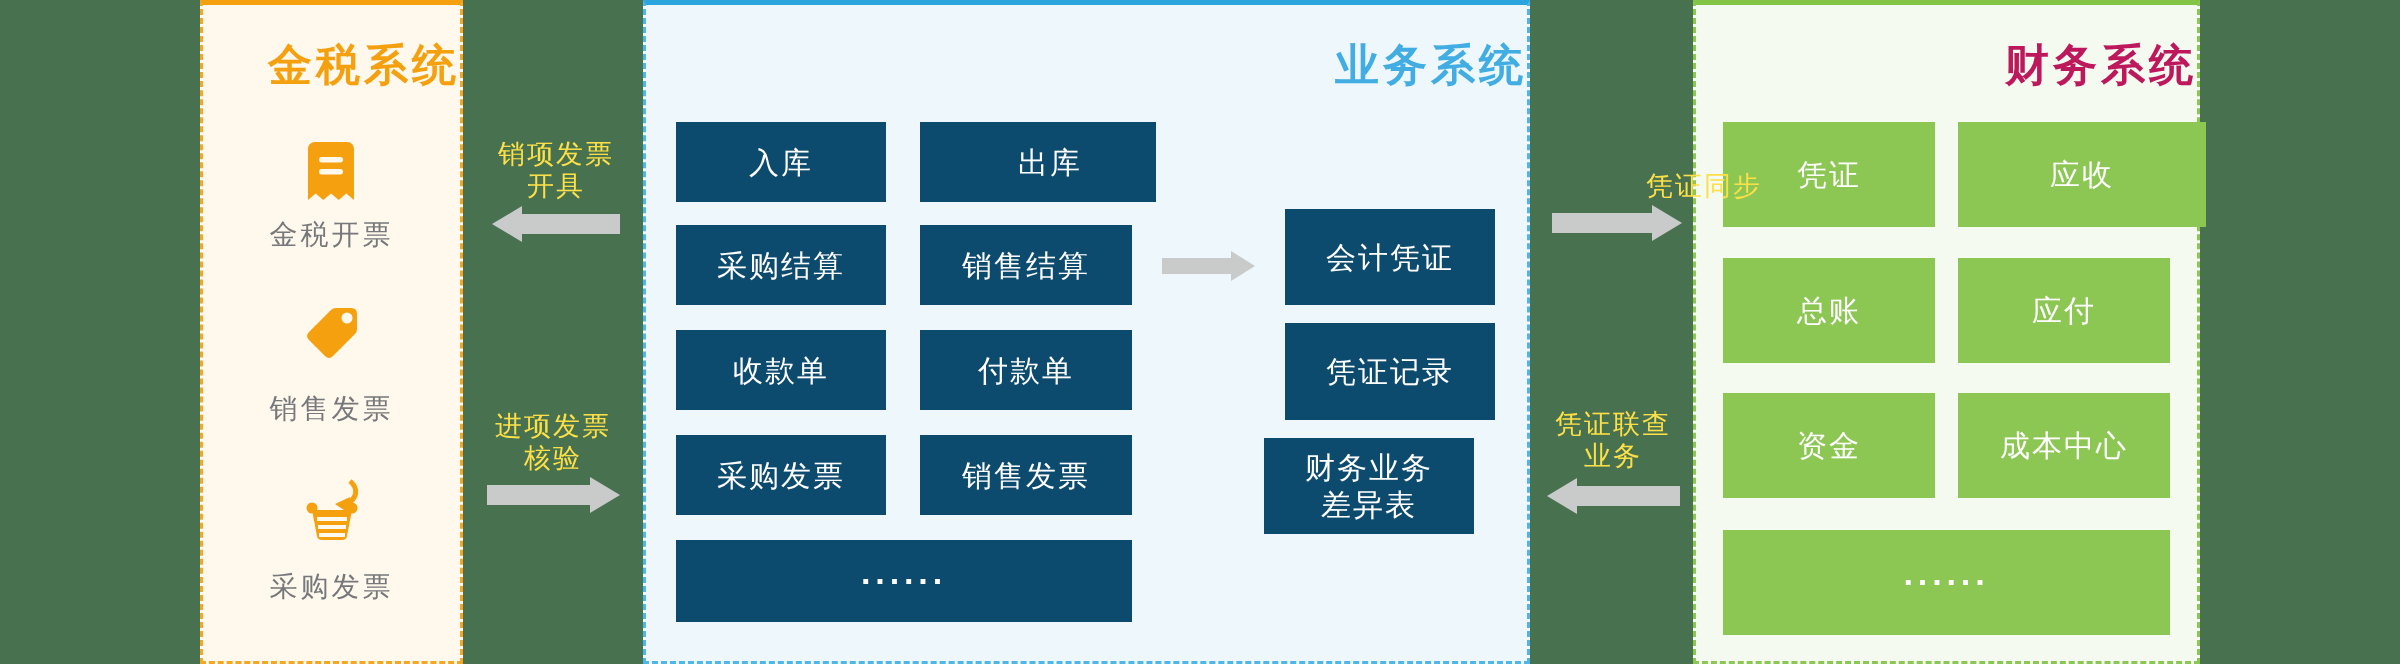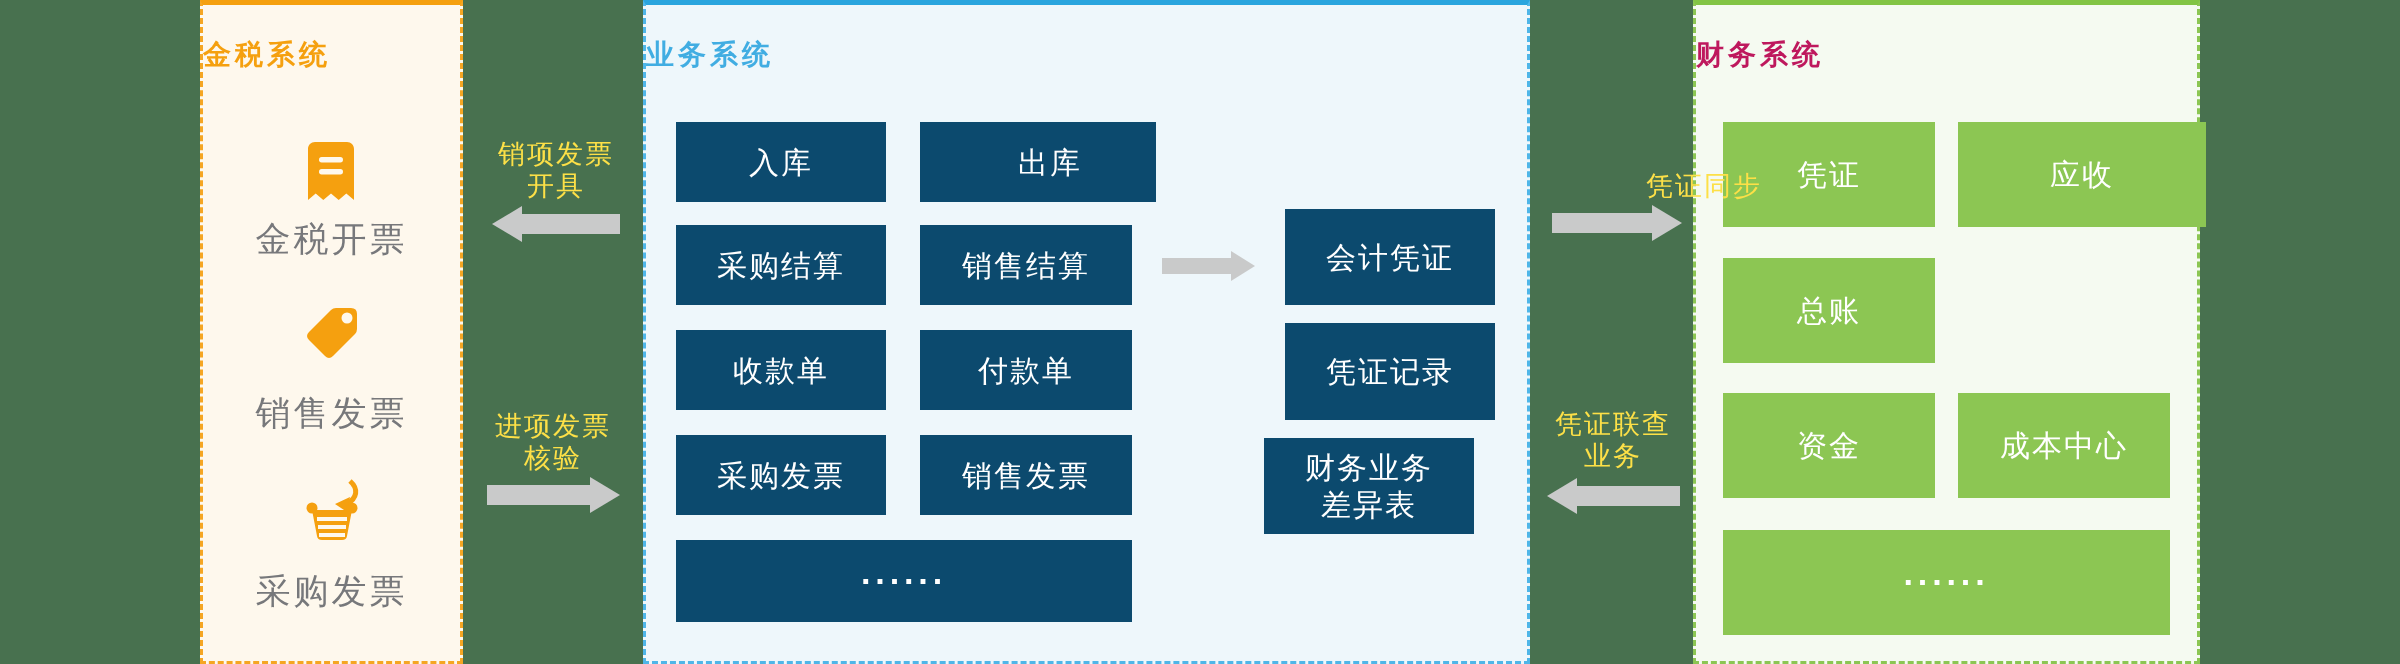--- a/index.html
+++ b/index.html
@@ -9,29 +9,29 @@
   .panel{position:absolute;top:0;height:664px;box-sizing:border-box;}
   .panel.tax{left:200px;width:263px;background:#FEF8ED;
       border-top:5px solid #F5A00F;border-left:3px dashed #F5A623;
       border-right:3px dashed #F5A623;border-bottom:3px dashed #F5A623;}
   .panel.business{left:643px;width:887px;background:#EEF7FB;
       border-top:5px solid #2AA5DE;border-left:3px dashed #4FB6E8;
       border-right:3px dashed #4FB6E8;border-bottom:3px dashed #4FB6E8;}
   .panel.finance{left:1693px;width:507px;background:#F5FAF1;
       border-top:5px solid #82C445;border-left:3px dashed #8CC653;
       border-right:3px dashed #8CC653;border-bottom:3px dashed #8CC653;}
-  .panel-title{position:absolute;left:0;right:0;top:31px;text-align:left;
-      font-size:28px;font-weight:bold;letter-spacing:4px;}
+  .panel-title{position:absolute;left:0;right:0;top:31px;text-align:right;
+      font-size:44px;font-weight:bold;letter-spacing:4px;}
   .tax .panel-title{color:#F5A00F;}
   .business .panel-title{color:#41ADE2;}
   .finance .panel-title{color:#be185d;}
   
   .tax-item-icon{position:absolute;}
   .tax-item-label{position:absolute;left:0;right:0;text-align:center;
-      font-size:35px;letter-spacing:3px;color:#77787B;}
+      font-size:28px;letter-spacing:3px;color:#77787B;}
   
   .box{position:absolute;display:flex;flex-direction:column;align-items:center;
       justify-content:center;color:#fff;font-size:30px;letter-spacing:2px;
       font-weight:500;line-height:37px;text-align:center;}
   .box.blue{background:#0c4a6e;}
   .box.green{background:#8CC653;}
   .box.dots{font-size:34px;font-weight:bold;letter-spacing:3px;}
   
   .b0{left:30px;top:117px;width:210px;height:80px;}
   .b1{left:274px;top:117px;width:212px;height:80px;padding-left:24px;}
@@ -139,20 +139,21 @@
       <span>差异表</span>
     </div>
   </section>
 
   <section class="panel finance">
     <div class="panel-title">财务系统</div>
 
     <div class="box green f0">凭证</div>
     <div class="box green f1">应收</div>
     <div class="box green f2">总账</div>
+    <div class="box green f3">应付</div>
     <div class="box green f4">资金</div>
     <div class="box green f5">成本中心</div>
     <div class="box green dots fwide">······</div>
   </section>
 
   <div class="conn-label" style="left:456px;top:138px;">
     <div>销项发票</div>
     <div>开具</div>
   </div>
   <div class="arr left" style="left:492px;top:206px;width:128px;">

